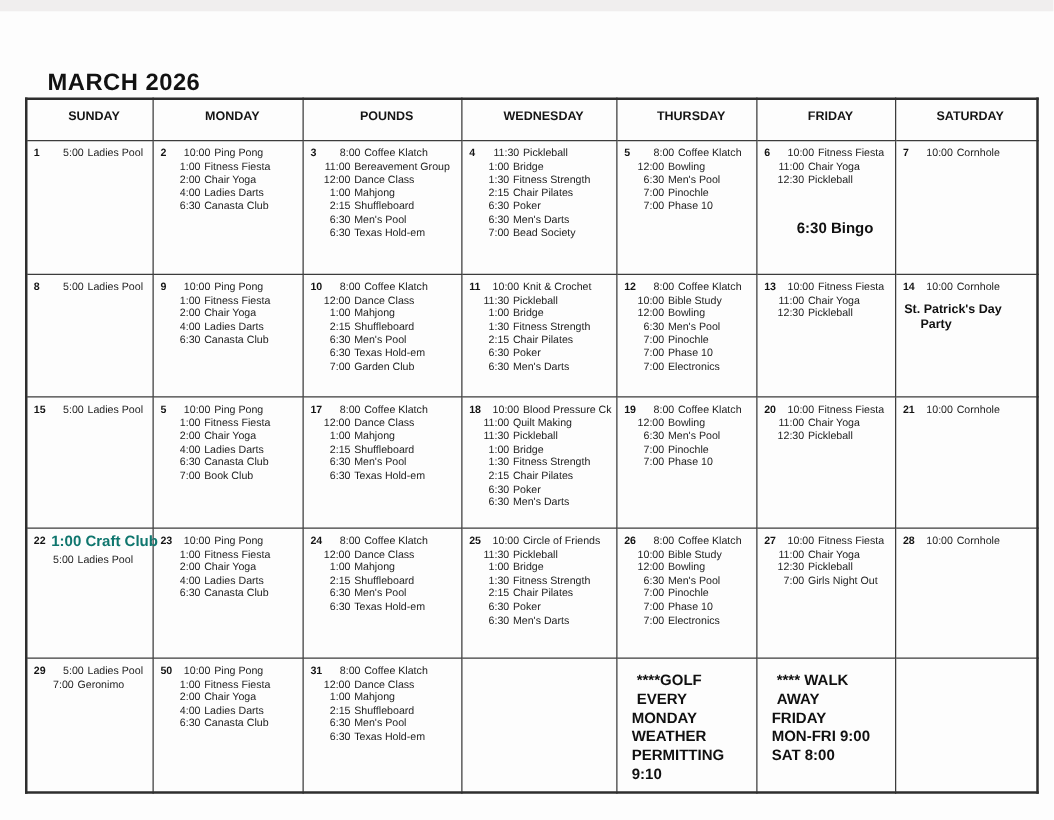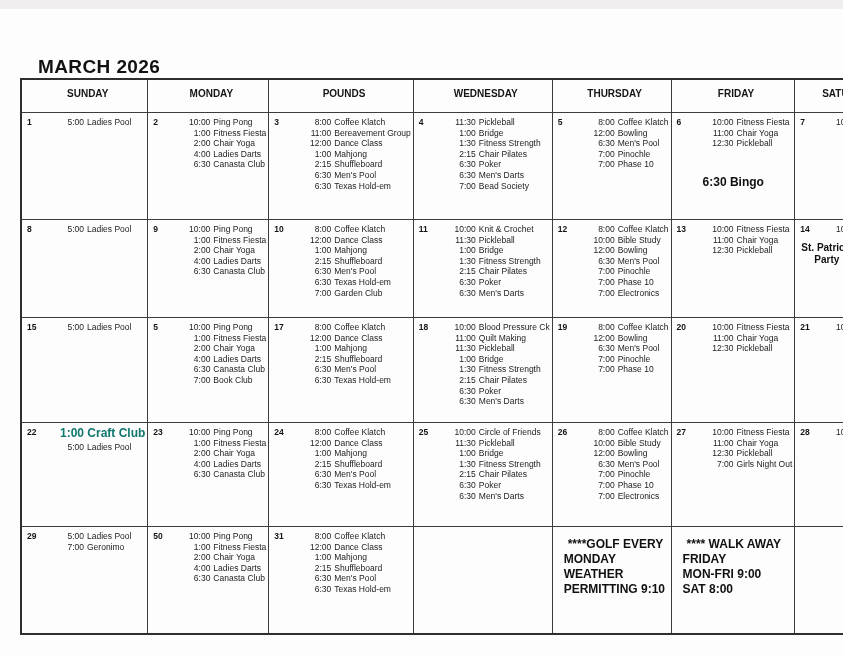--- a/index.html
+++ b/index.html
@@ -27,21 +27,21 @@
     vertical-align:top; padding:0;
   }
   .calendar th {
     height:22px; text-align:center; padding:8px 0 2px 6px;
     font-size:10px; font-weight:bold; color:#151515;
   }
   .cell { padding:4px 2px 2px 5px; font-size:8.5px; line-height:10.6px; }
   .daynum {
     float:left; width:14px; font-weight:bold; color:#141414;
   }
-  .events { margin-left:31px; }
+  .events { margin-left:6px; }
   .event { white-space:nowrap; }
   .event .time {
     display:inline-block; min-width:26px; text-align:right; margin-right:3px;
   }
   .big-event {
     font-size:12px; font-weight:bold; line-height:14px;
     margin:-1px 0 2px 2px; color:#0f766e; white-space:nowrap;
   }
   .big-note {
     font-size:12px; font-weight:bold; color:#101010;

